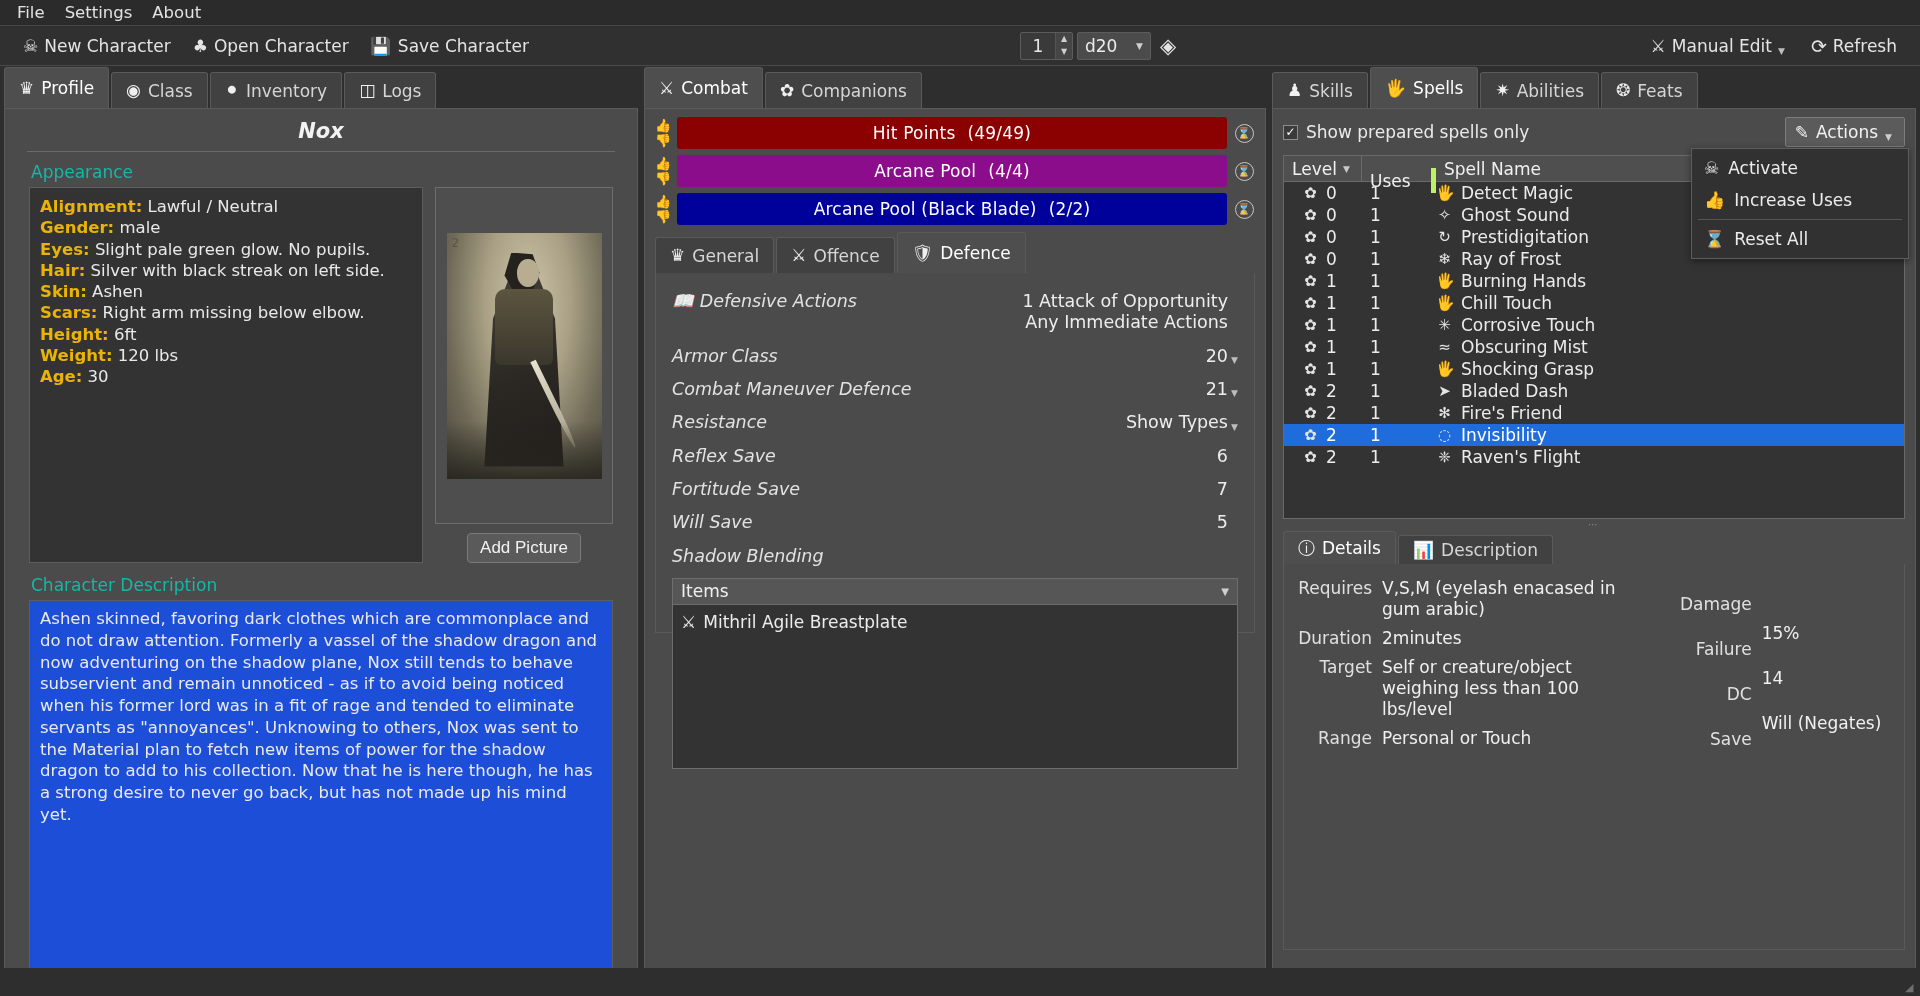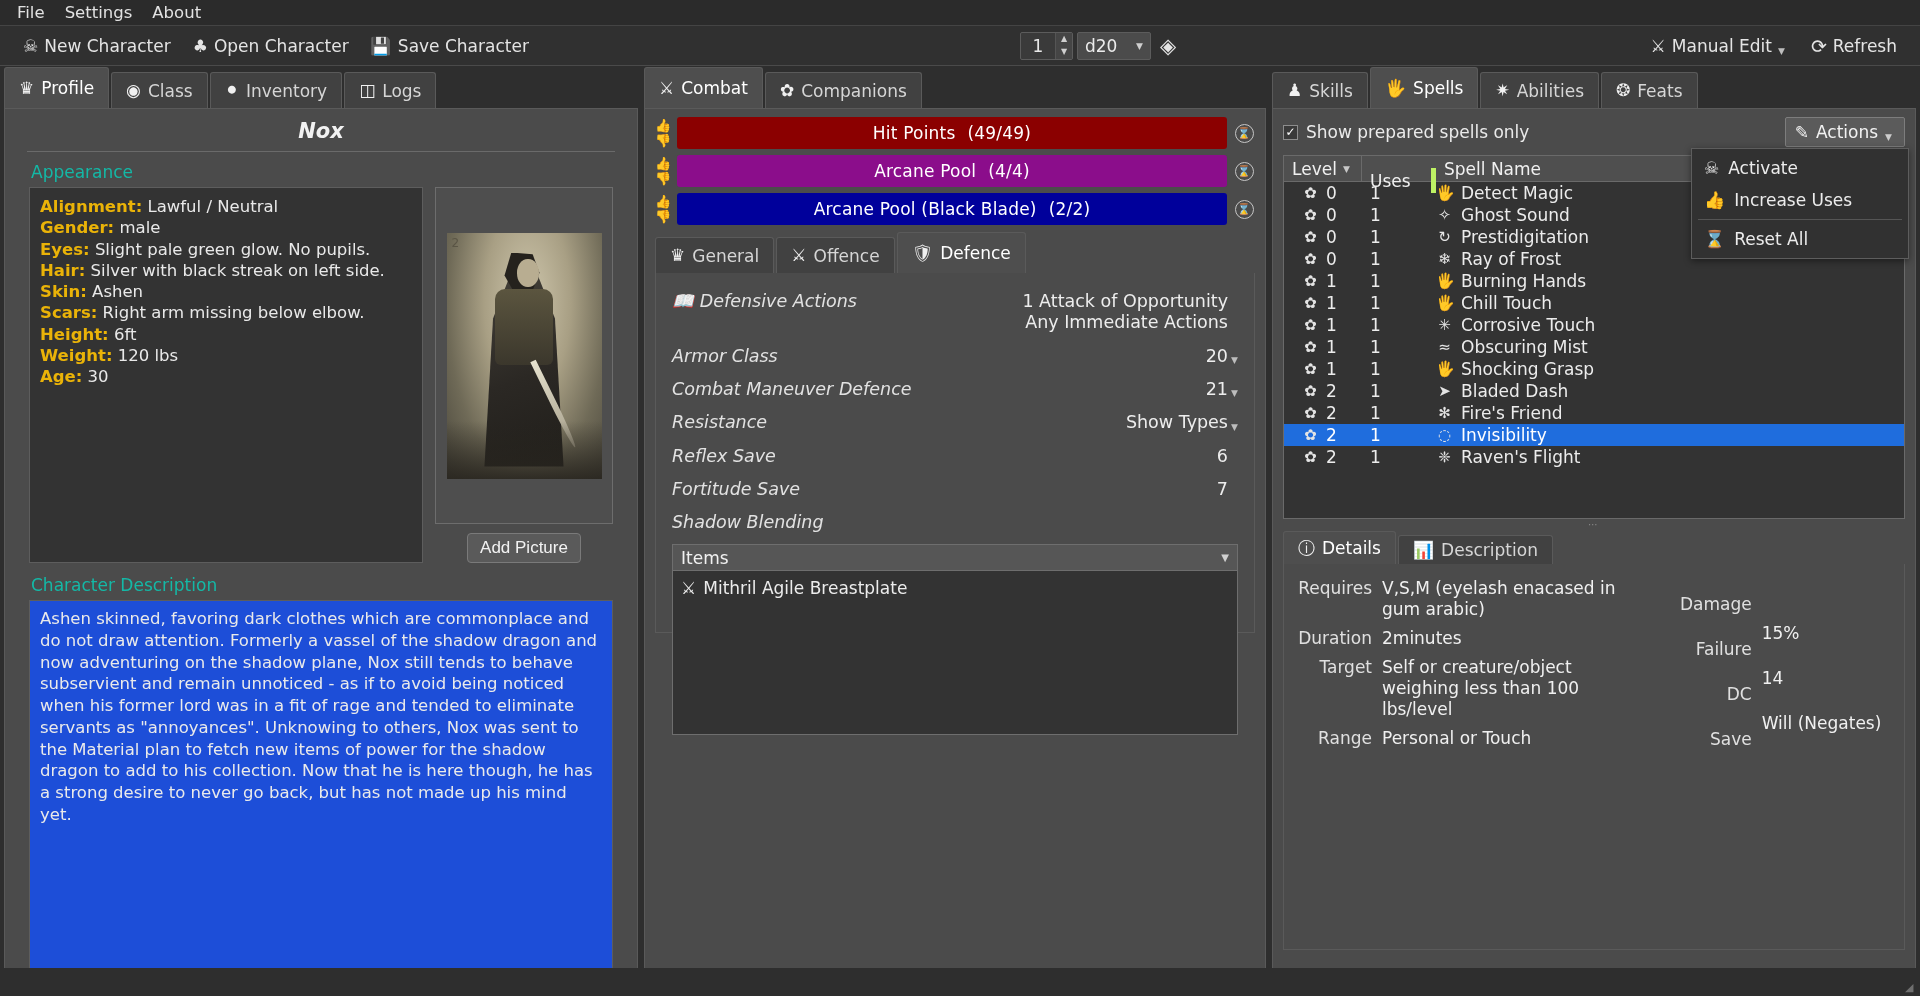--- a/index.html
+++ b/index.html
@@ -485,20 +485,24 @@
         </div>
         <div class="def-row">
           <span class="lbl">Reflex Save</span>
           <span class="val">6</span>
         </div>
         <div class="def-row">
           <span class="lbl">Fortitude Save</span>
           <span class="val">7</span>
         </div>
         <div class="def-row">
+          <span class="lbl">Will Save</span>
+          <span class="val">5</span>
+        </div>
+        <div class="def-row">
           <span class="lbl">Shadow Blending</span>
           <span class="val"></span>
         </div>
 
         <div style="margin-top:6px">
           <div class="items-head">
             <span>Items</span>
             <span style="font-size:10px;color:#d0d0d0">▼</span>
           </div>
           <div class="items-list">

